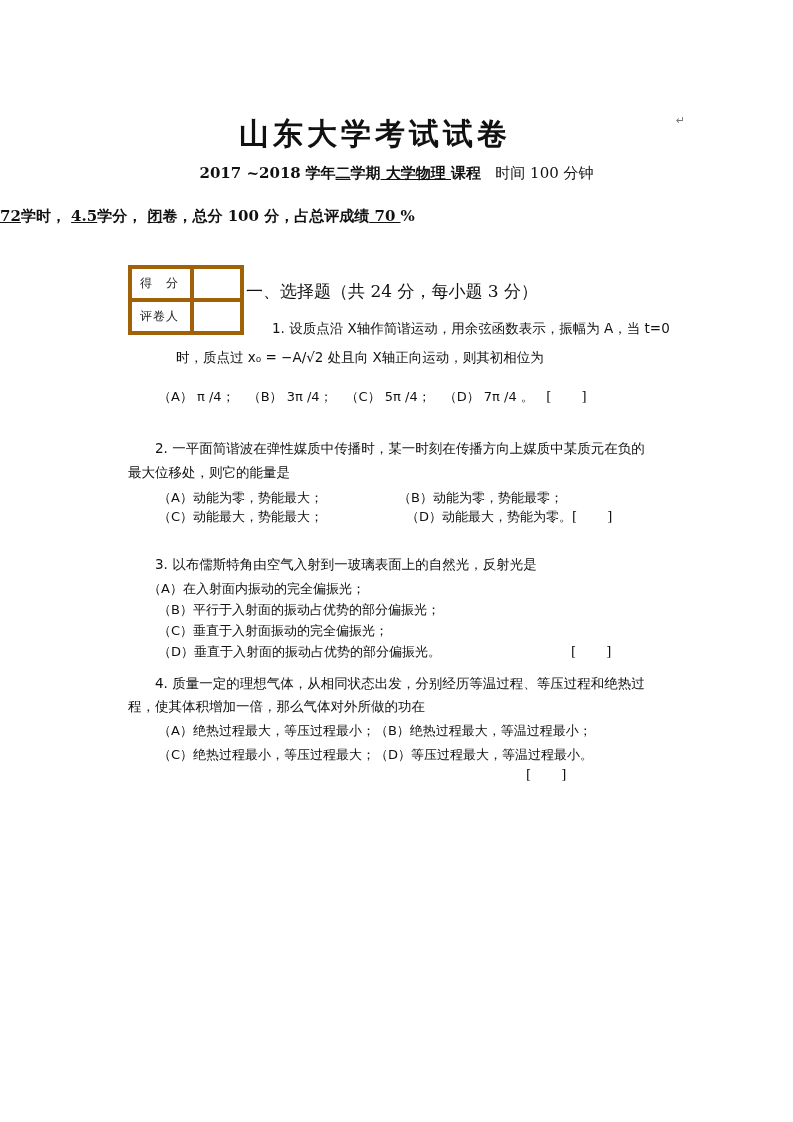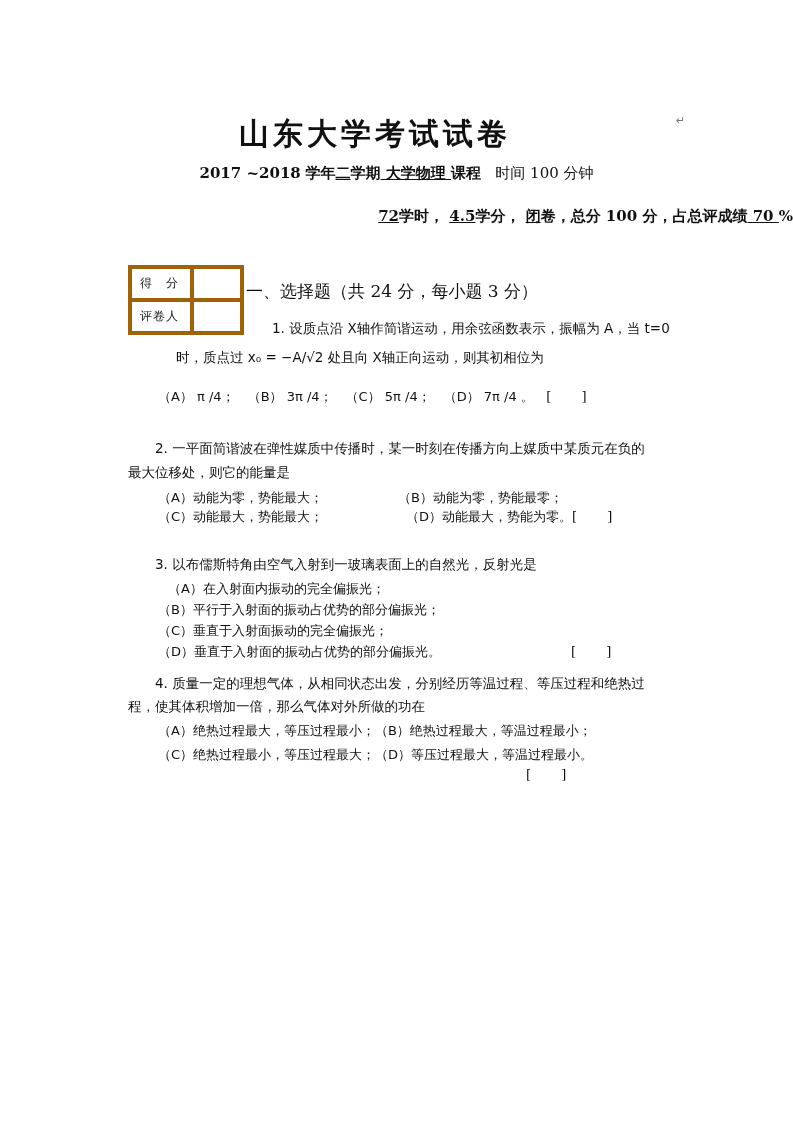--- a/index.html
+++ b/index.html
@@ -9,21 +9,21 @@
       color: #111;
     }
     .abs { position: absolute; white-space: nowrap; }
     .title {
       left: 0; width: 750px; top: 114px; text-align: center;
       font-size: 30px; font-weight: bold; letter-spacing: 4px;
       font-family: "DejaVu Serif", serif;
     }
     .return-mark { left: 676px; top: 114px; font-size: 11px; color: #777; font-family: "DejaVu Sans", sans-serif; }
     .sub1 { left: 0; width: 793px; top: 164px; text-align: center; font-size: 15px; }
-    .sub2 { left: 0; width: 793px; top: 207px; text-align: right; font-size: 15px; }
+    .sub2 { left: 0; width: 793px; top: 207px; text-align: left; font-size: 15px; }
     .b { font-weight: bold; }
     .u { text-decoration: underline; }
     .light { font-weight: normal; }
 
     .score-table {
       left: 128px; top: 265px; border-collapse: collapse;
       font-size: 12px; font-family: "DejaVu Sans", sans-serif;
     }
     .score-table td {
       border: 4px solid #a16207; height: 29px; padding: 0 8px;
@@ -89,21 +89,21 @@
 <div class="abs opt" style="left:398px; top:489px;">（B）动能为零，势能最零；</div>
 <div class="abs opt" style="left:158px; top:508px;">（C）动能最大，势能最大；</div>
 <div class="abs opt" style="left:398px; top:508px;margin-left:8px;">
   <span>（D）动能最大，势能为零。</span><span class="bracket">[　　 ]</span>
 </div>
 
 <div class="abs q" style="left:155px; top:556px;">
   <span>3.</span>
   <span>以布儒斯特角由空气入射到一玻璃表面上的自然光，反射光是</span>
 </div>
-<div class="abs opt" style="left:168px; top:580px;">（A）在入射面内振动的完全偏振光；</div>
+<div class="abs opt" style="left:148px; top:580px;">（A）在入射面内振动的完全偏振光；</div>
 <div class="abs opt" style="left:158px; top:601px;text-align:right;">（B）平行于入射面的振动占优势的部分偏振光；</div>
 <div class="abs opt" style="left:158px; top:622px;">（C）垂直于入射面振动的完全偏振光；</div>
 <div class="abs opt" style="left:158px; top:643px;">（D）垂直于入射面的振动占优势的部分偏振光。</div>
 <div class="abs opt bracket" style="left:571px; top:643px;">[　　 ]</div>
 
 <div class="abs q" style="left:155px; top:675px;">
   <span>4.</span>
   <span>质量一定的理想气体，从相同状态出发，分别经历等温过程、等压过程和绝热过</span>
 </div>
 <div class="abs q" style="left:128px; top:698px;">程，使其体积增加一倍，那么气体对外所做的功在</div>

